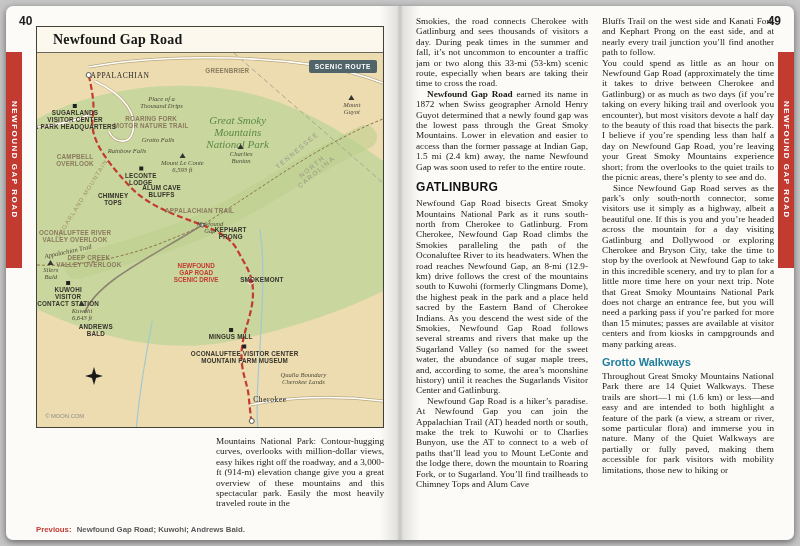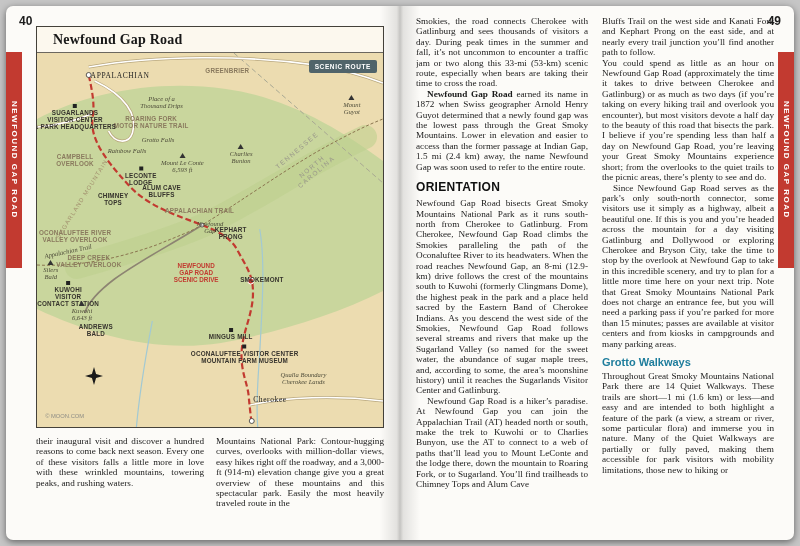--- a/index.html
+++ b/index.html
@@ -104,20 +104,23 @@
           <div class="mlabel poi2" style="left: 55%; top: 4.5%; transform: translate(-50%, -50%);"><span>GREENBRIER</span></div>
           <div class="mlabel nat" style="left: 36%; top: 13%; transform: translate(-50%, -50%);"><span>Place of a
 Thousand Drips</span></div>
           <div class="mlabel poi2" style="left: 33%; top: 18.5%; transform: translate(-50%, -50%);"><span>ROARING FORK
 MOTOR NATURE TRAIL</span></div>
           <div class="mlabel poi" style="left: 11%; top: 17%; transform: translate(-50%, -50%);"><span class="marker dot"></span><span>SUGARLANDS
 VISITOR CENTER
 &amp; PARK HEADQUARTERS</span></div>
           <div class="mlabel nat" style="left: 35%; top: 23%; transform: translate(-50%, -50%);"><span>Grotto Falls</span></div>
           <div class="mlabel nat" style="left: 26%; top: 26%; transform: translate(-50%, -50%);"><span>Rainbow Falls</span></div>
+          <div class="mlabel park" style="left: 58%; top: 21%; transform: translate(-50%, -50%);"><span>Great Smoky
+Mountains
+National Park</span></div>
           <div class="mlabel nat" style="left: 91%; top: 14%; transform: translate(-50%, -50%);"><span class="marker peak"></span><span>Mount
 Guyot</span></div>
           <div class="mlabel poi2" style="left: 11%; top: 28.5%; transform: translate(-50%, -50%);"><span>CAMPBELL
 OVERLOOK</span></div>
           <div class="mlabel nat" style="left: 42%; top: 29.5%; transform: translate(-50%, -50%);"><span class="marker peak"></span><span>Mount Le Conte
 6,593 ft</span></div>
           <div class="mlabel poi" style="left: 30%; top: 33%; transform: translate(-50%, -50%);"><span class="marker dot"></span><span>LECONTE
 LODGE</span></div>
           <div class="mlabel poi" style="left: 36%; top: 37%; transform: translate(-50%, -50%);"><span>ALUM CAVE
 BLUFFS</span></div>
@@ -155,38 +158,41 @@
           <div class="mlabel poi" style="left: 60%; top: 80.5%; transform: translate(-50%, -50%);"><span class="marker dot"></span><span>OCONALUFTEE VISITOR CENTER
 MOUNTAIN FARM MUSEUM</span></div>
           <div class="mlabel nat" style="left: 77%; top: 87%; transform: translate(-50%, -50%);"><span>Qualla Boundary
 Cherokee Lands</span></div>
           <div class="mlabel town" style="left: 62%; top: 92.5%; transform: translate(-50%, -50%); padding-left: 37px;"><span>Cherokee</span></div>
           <div class="mlabel credit" style="left: 8%; top: 97%; transform: translate(-50%, -50%);"><span>© MOON.COM</span></div>
         </div>
     </div>
 
     <div class="textcol" style="left:30px;top:430px;width:168px;height:90px;">
-        <p class="para">their inaugural visit and discover a hundred reasons to come back next season. Every one of these visitors falls a little more in love with these wrinkled mountains, towering peaks, and rushing waters.</p>
       </div>
     <div class="textcol" style="left:210px;top:430px;width:168px;height:90px;">
         <p class="para">Mountains National Park: Contour-hugging curves, overlooks with million-dollar views, easy hikes right off the roadway, and a 3,000-ft (914-m) elevation change give you a great overview of these mountains and this spectacular park. Easily the most heavily traveled route in the</p>
       </div>
 
+    <div class="caption">
+      <span class="cap-label">Previous:</span>
+      <span>Newfound Gap Road; Kuwohi; Andrews Bald.</span>
+    </div>
   </div>
 
   <div class="page page-right">
     <div class="pagenum right">49</div>
     <div class="edgetab right">
       <span>NEWFOUND GAP ROAD</span>
     </div>
 
     <div class="textcol" style="left:16px;top:10px;width:172px;height:518px;">
         <p class="para">Smokies, the road connects Cherokee with Gatlinburg and sees thousands of visitors a day. During peak times in the summer and fall, it’s not uncommon to encounter a traffic jam or two along this 33-mi (53-km) scenic route, especially when bears are taking their time to cross the road.</p>
         <p class="para indent"><b>Newfound Gap Road</b> earned its name in 1872 when Swiss geographer Arnold Henry Guyot determined that a newly found gap was the lowest pass through the Great Smoky Mountains. Lower in elevation and easier to access than the former passage at Indian Gap, 1.5 mi (2.4 km) away, the name Newfound Gap was soon used to refer to the entire route.</p>
-        <h3 class="heading">ORIENTATION</h3>
+        <h3 class="heading">GATLINBURG</h3>
         <p class="para">Newfound Gap Road bisects Great Smoky Mountains National Park as it runs south-north from Cherokee to Gatlinburg. From Cherokee, Newfound Gap Road climbs the Smokies paralleling the path of the Oconaluftee River to its headwaters. When the road reaches Newfound Gap, an 8-mi (12.9-km) drive follows the crest of the mountains south to Kuwohi (formerly Clingmans Dome), the highest peak in the park and a place held sacred by the Eastern Band of Cherokee Indians. As you descend the west side of the Smokies, Newfound Gap Road follows several streams and rivers that make up the Sugarland Valley (so named for the sweet water, the abundance of sugar maple trees, and, according to some, the area’s moonshine history) until it reaches the Sugarlands Visitor Center and Gatlinburg.</p>
         <p class="para indent">Newfound Gap Road is a hiker’s paradise. At Newfound Gap you can join the Appalachian Trail (AT) headed north or south, make the trek to Kuwohi or to Charlies Bunyon, use the AT to connect to a web of paths that’ll lead you to Mount LeConte and the lodge there, down the mountain to Roaring Fork, or to Sugarland. You’ll find trailheads to Chimney Tops and Alum Cave</p>
       </div>
     <div class="textcol" style="left:202px;top:10px;width:172px;height:518px;">
         <p class="para">Bluffs Trail on the west side and Kanati Fork and Kephart Prong on the east side, and at nearly every trail junction you’ll find another path to follow.</p>
         <p class="para">You could spend as little as an hour on Newfound Gap Road (approximately the time it takes to drive between Cherokee and Gatlinburg) or as much as two days (if you’re taking on every hiking trail and overlook you encounter), but most visitors devote a half day to the beauty of this road that bisects the park. I believe if you’re spending less than half a day on Newfound Gap Road, you’re leaving your Great Smoky Mountains experience short; from the overlooks to the quiet trails to the picnic areas, there’s plenty to see and do.</p>
         <p class="para indent">Since Newfound Gap Road serves as the park’s only south-north connector, some visitors use it simply as a highway, albeit a beautiful one. If this is you and you’re headed across the mountain for a day visiting Gatlinburg and Dollywood or exploring Cherokee and Bryson City, take the time to stop by the overlook at Newfound Gap to take in this incredible scenery, and try to plan for a little more time here on your next trip. Note that Great Smoky Mountains National Park does not charge an entrance fee, but you will need a parking pass if you’re parked for more than 15 minutes; passes are available at visitor centers and from kiosks in campgrounds and many parking areas.</p>
         <h3 class="subheading">Grotto Walkways</h3>
         <p class="para">Throughout Great Smoky Mountains National Park there are 14 Quiet Walkways. These trails are short—1 mi (1.6 km) or less—and easy and are intended to both highlight a feature of the park (a view, a stream or river, some particular flora) and immerse you in nature. Many of the Quiet Walkways are partially or fully paved, making them accessible for park visitors with mobility limitations, those new to hiking or</p>
       </div>

